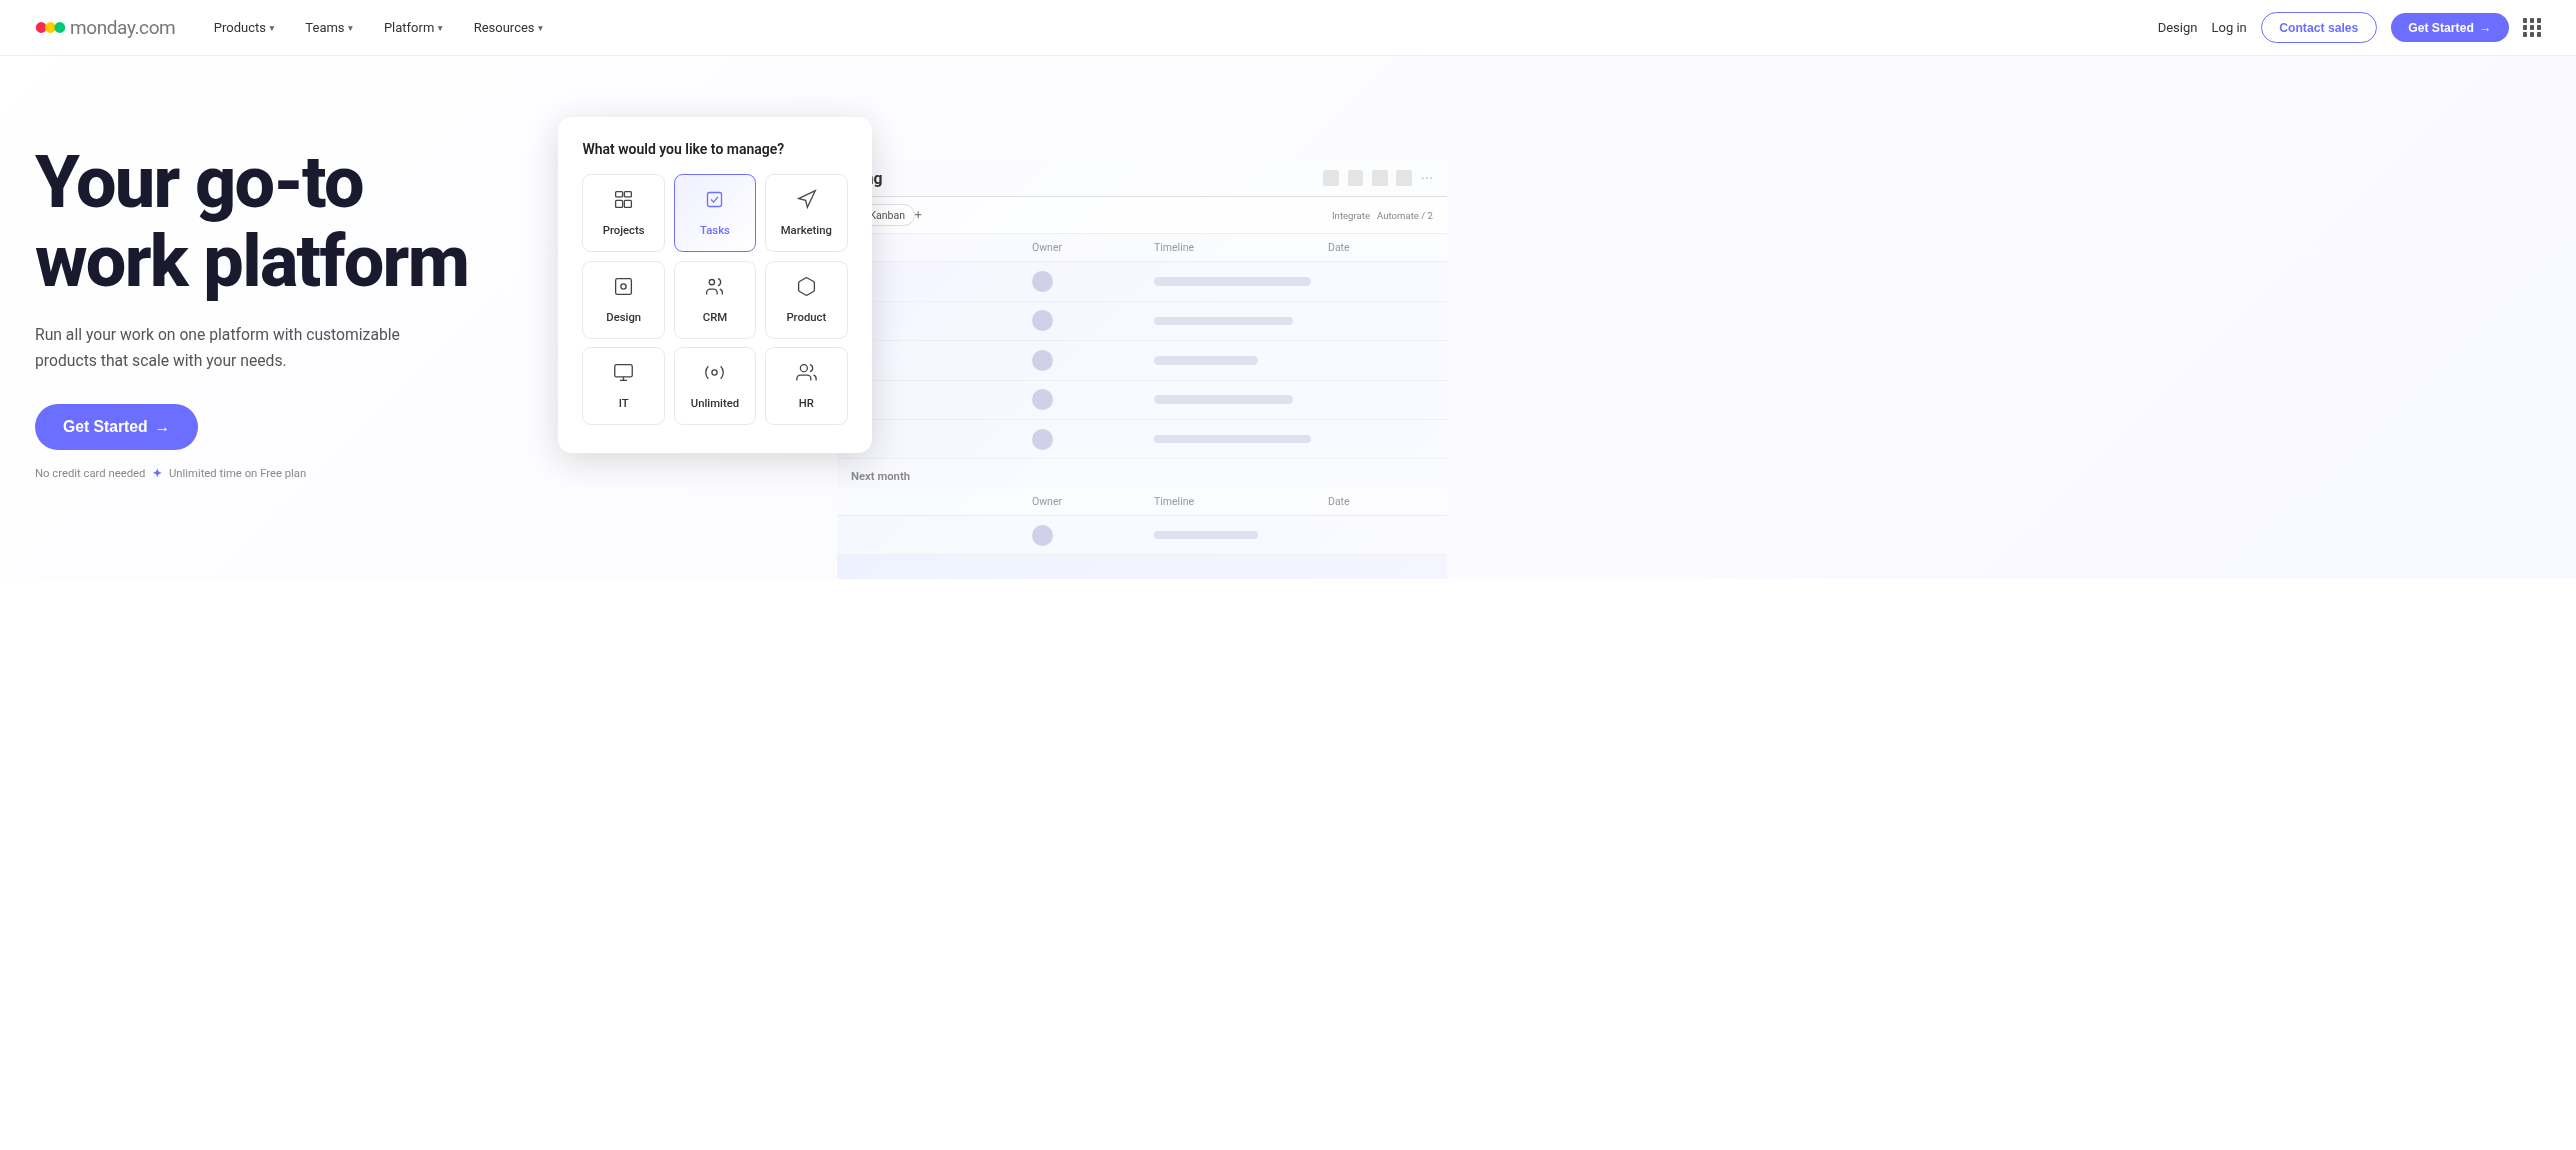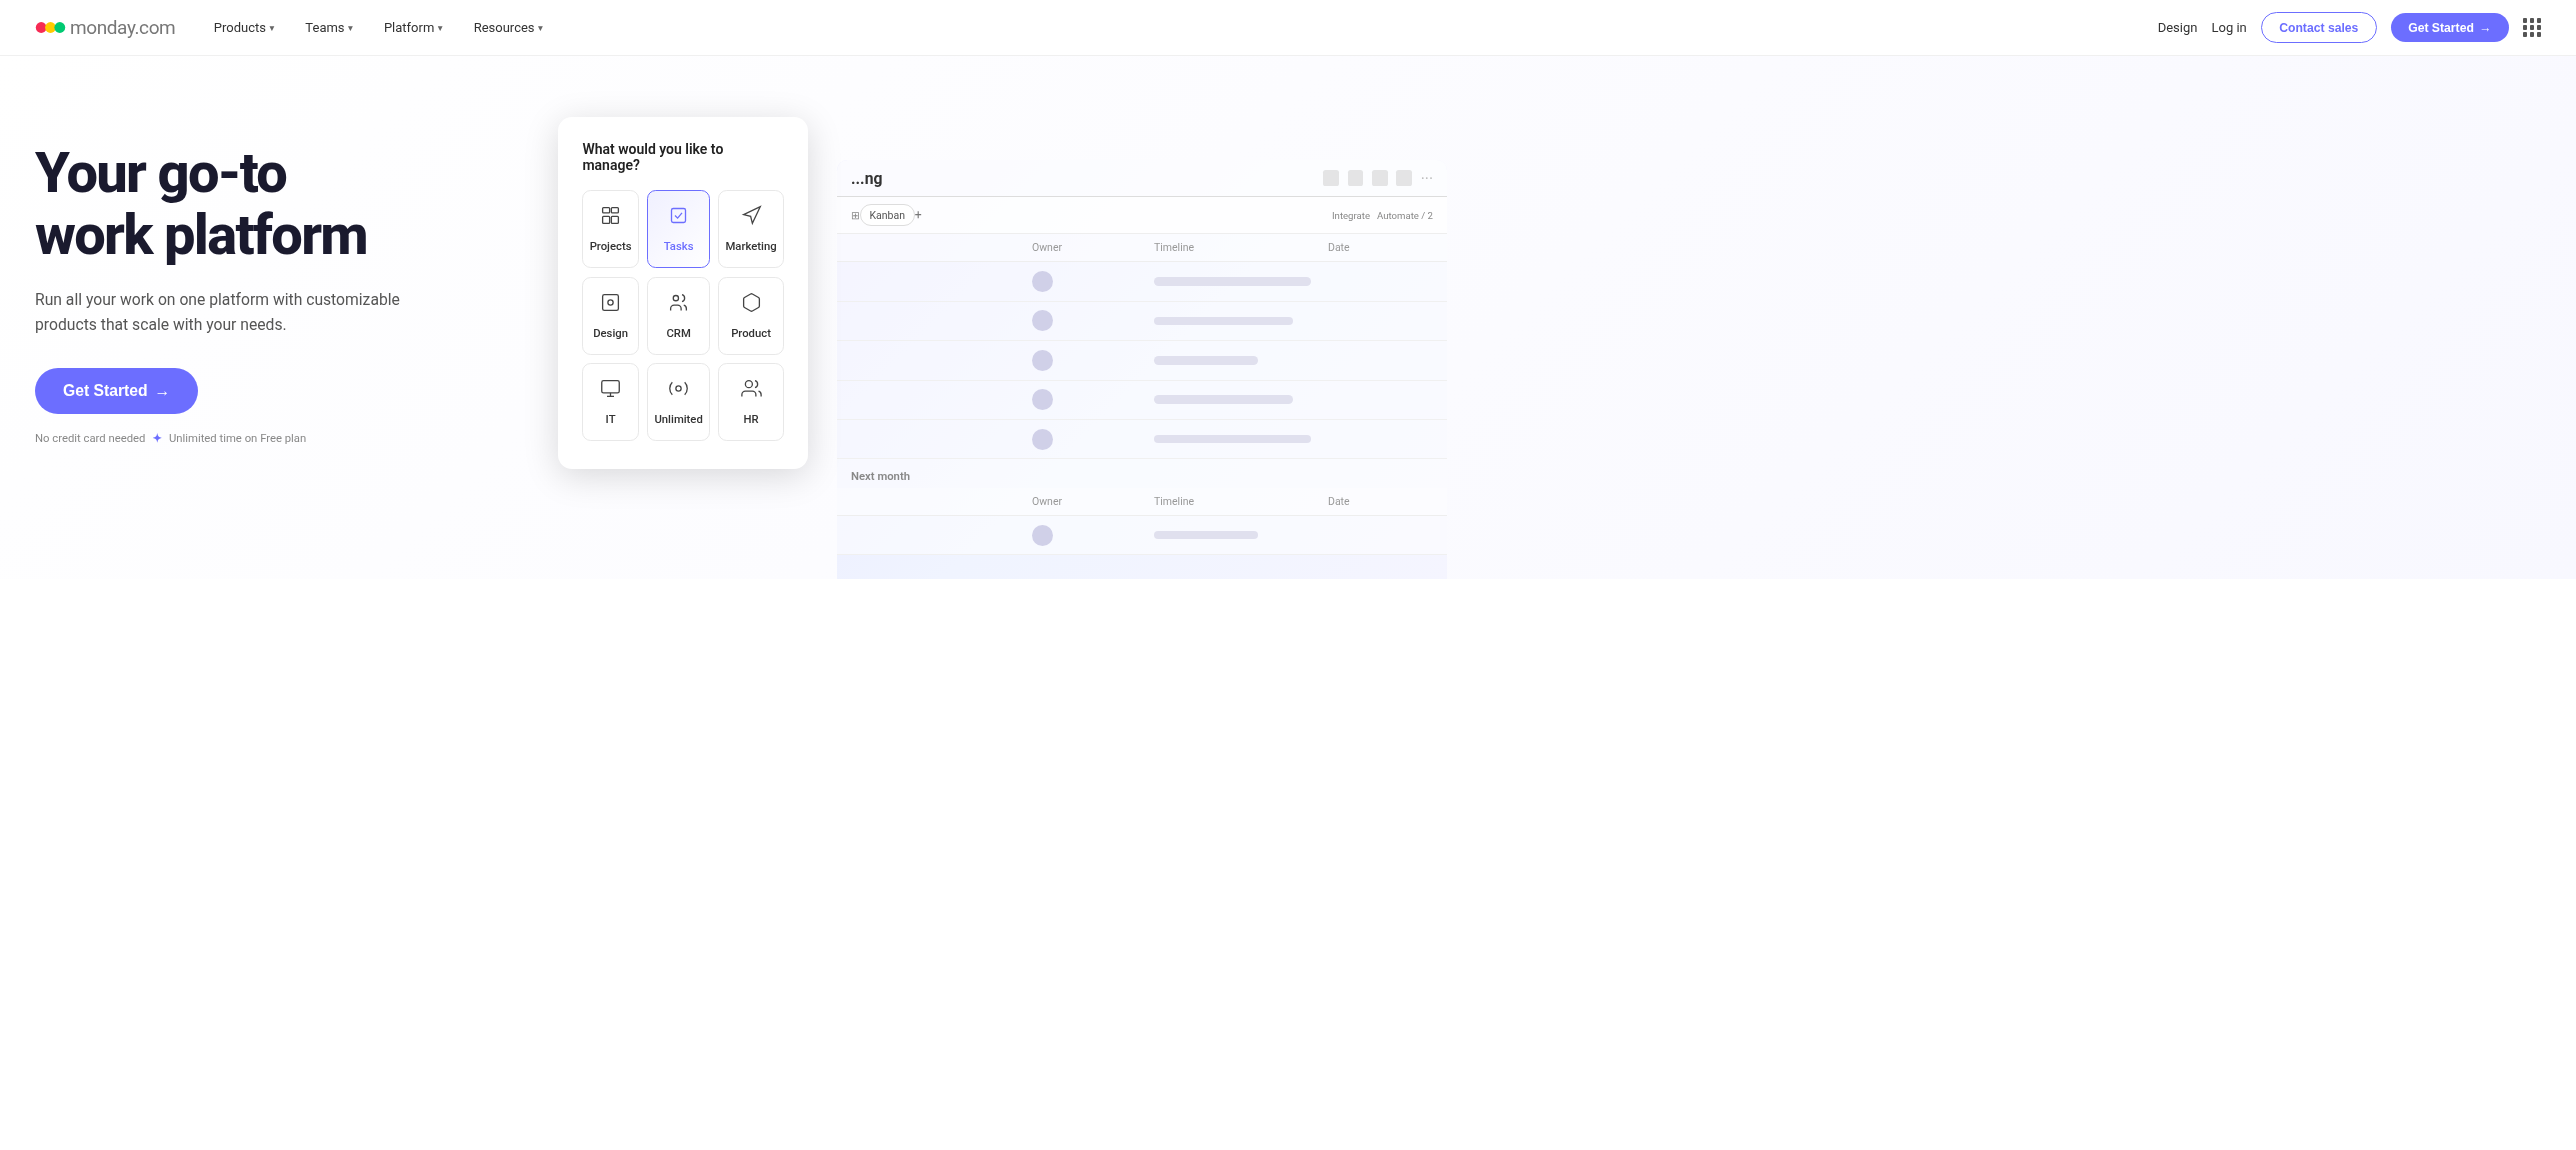--- a/index.html
+++ b/index.html
@@ -126,21 +126,21 @@
       position: relative;
       overflow: hidden;
       background: linear-gradient(135deg, #fff 0%, #f8f8ff 100%);
     }
     .hero-left {
       flex: 0 0 50%;
       max-width: 488px;
       padding-top: 35px;
     }
     .hero-title {
-      font-size: 56px;
+      font-size: 72px;
       font-weight: 800;
       color: #1a1a2e;
       line-height: 1.1;
       margin-bottom: 21px;
       letter-spacing: -1.7px;
     }
     .hero-subtitle {
       font-size: 15.7px;
       color: #555;
       line-height: 1.6;
@@ -182,21 +182,21 @@
       padding-left: 35px;
       padding-top: 8.7px;
     }
 
     
     .modal-card {
       background: #fff;
       border-radius: 14px;
       box-shadow: 0 7px 35px rgba(0,0,0,0.15);
       padding: 24.4px 24.4px 28px;
-      width: 250px;
+      width: 314px;
       position: relative;
       z-index: 5;
     }
     .modal-title {
       font-size: 14px;
       font-weight: 600;
       color: #222;
       margin-bottom: 17.4px;
     }
     .grid-options {

